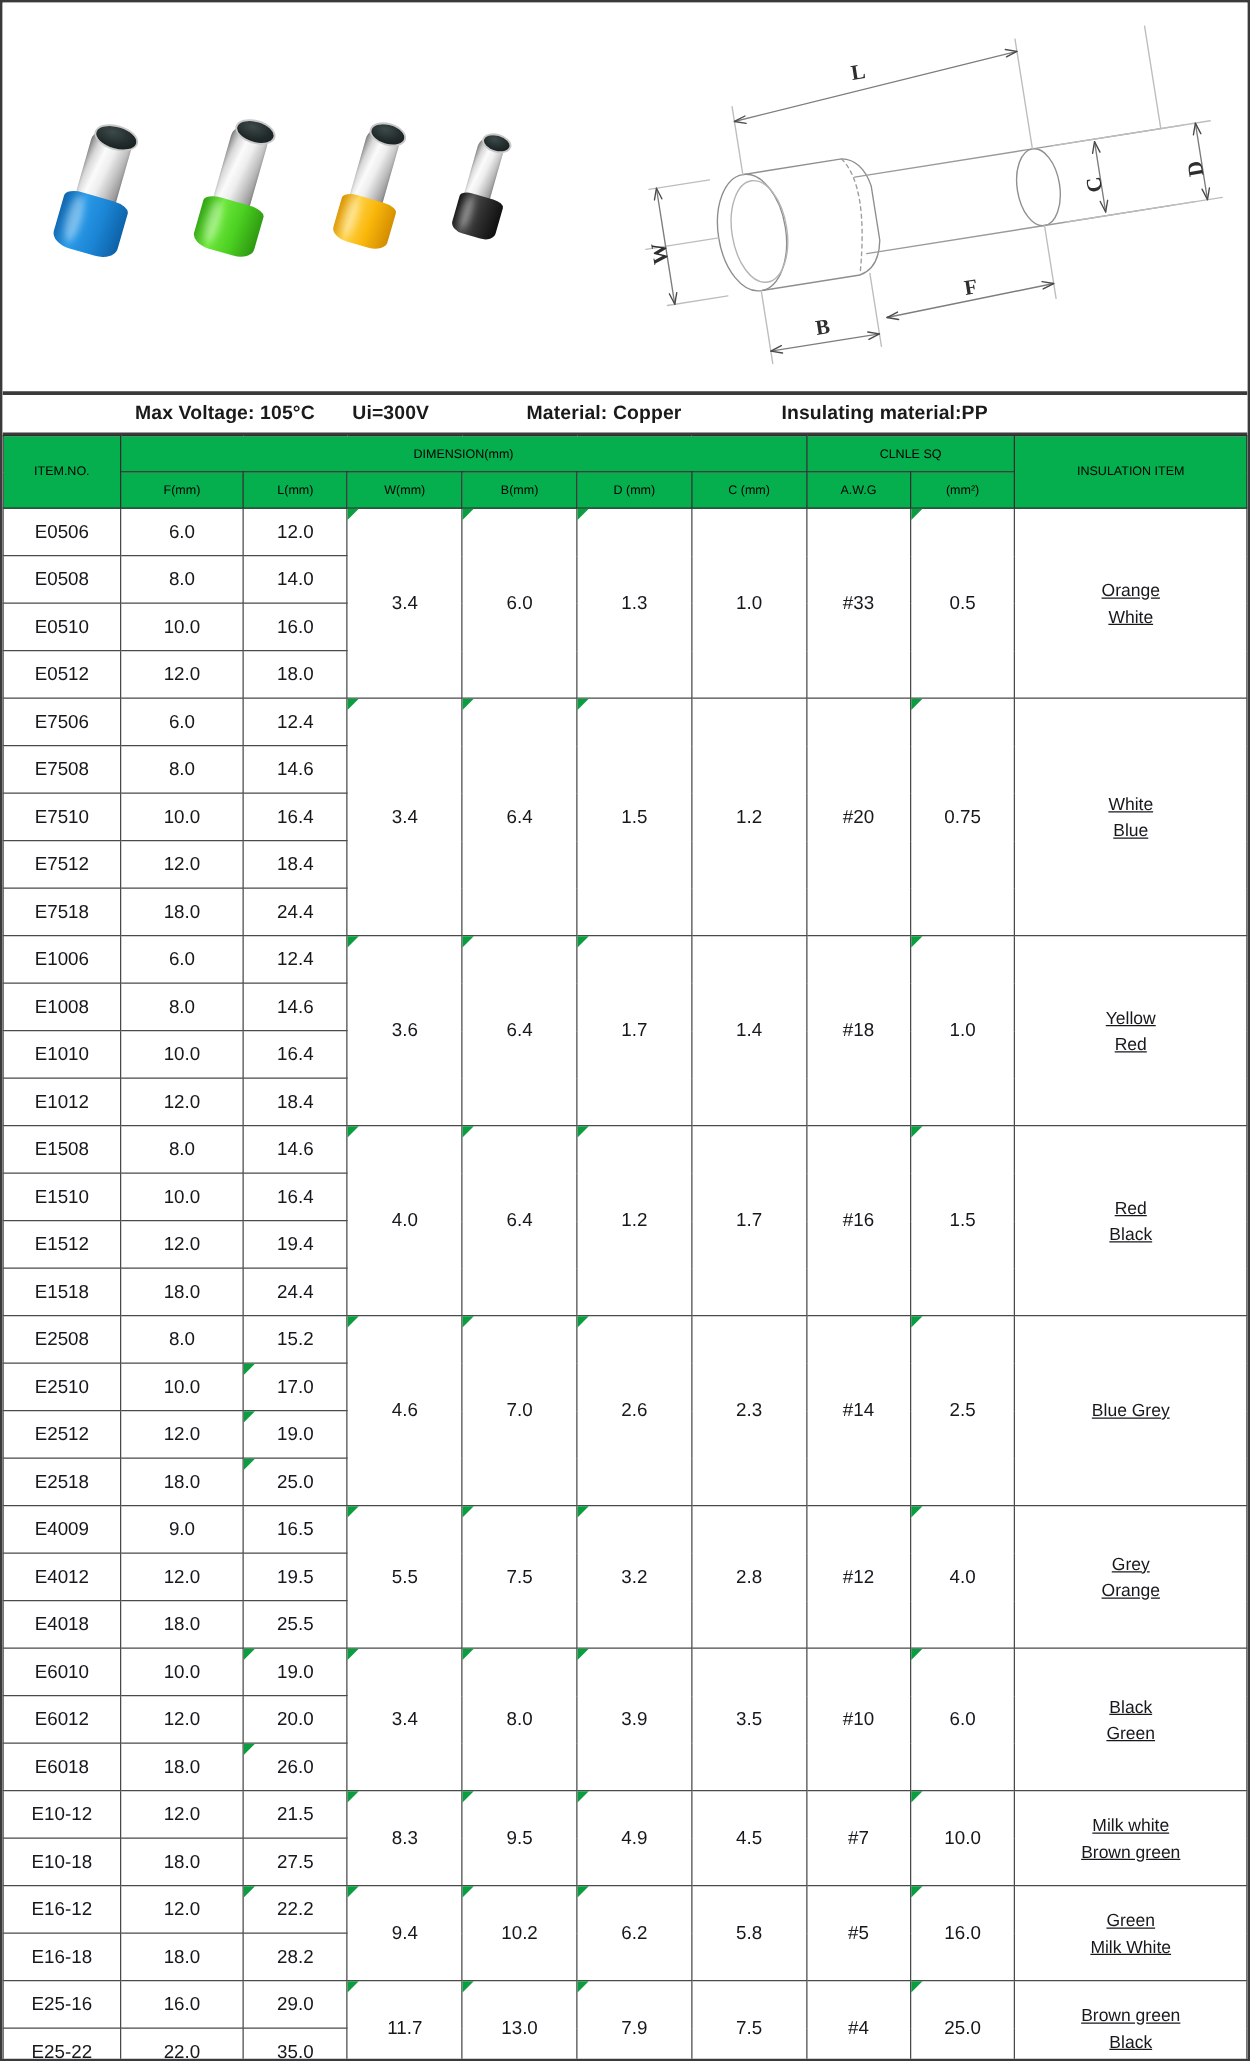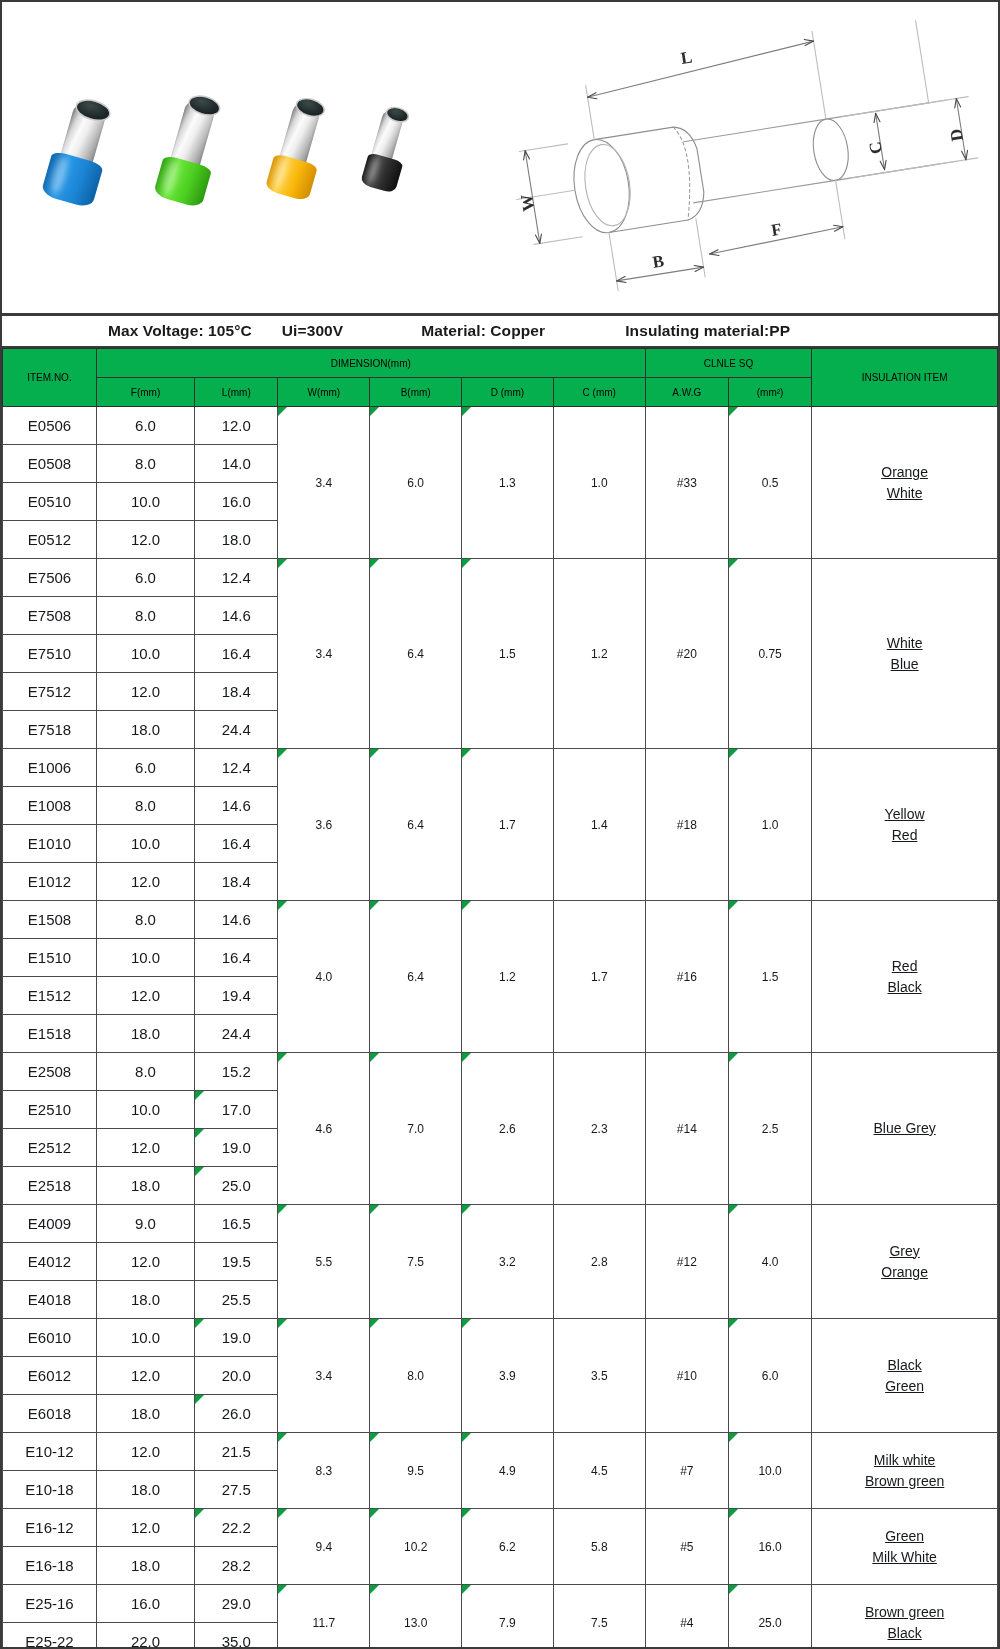--- a/index.html
+++ b/index.html
@@ -127,21 +127,21 @@
   thead th.h-item { font-size: 14.5px; }
   thead th.h-group { font-size: 14.5px; height: 28px; }
   thead th.h-sub   { font-size: 14px;  height: 28px; }
 
   td.val {
     font-size: 15px;
     color: #16181c;
     height: 37px;
   }
   td.item { font-size: 15px; }
-  td.merged { font-size: 12px; }
+  td.merged { font-size: 15px; }
   td.color-cell {
     font-size: 14px;
     line-height: 21px;
     text-decoration: underline;
   }
 
   
   td.mark { position: relative; }
   td.mark::before {
     content: "";

